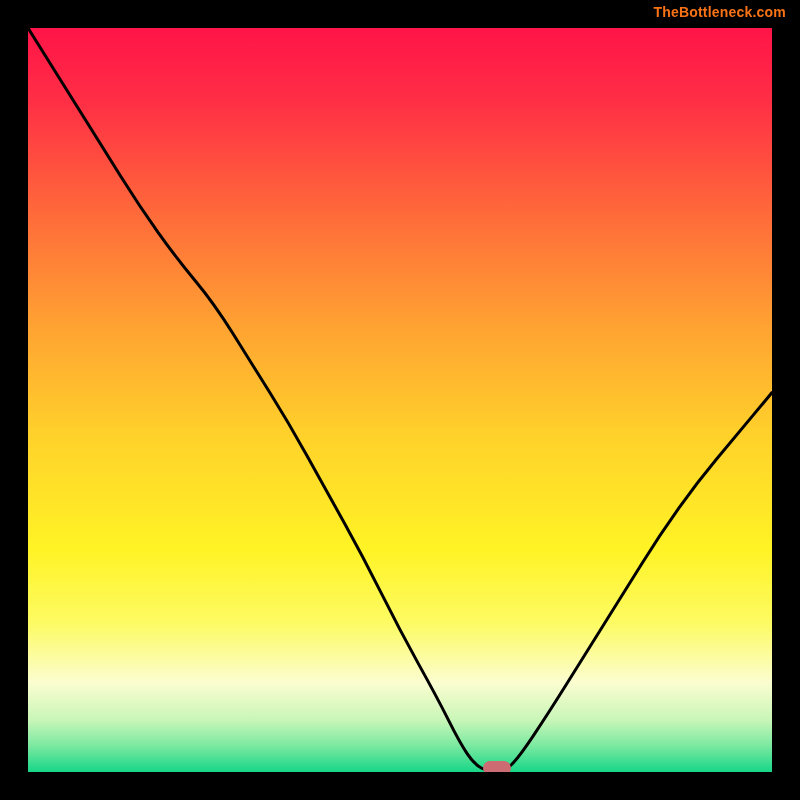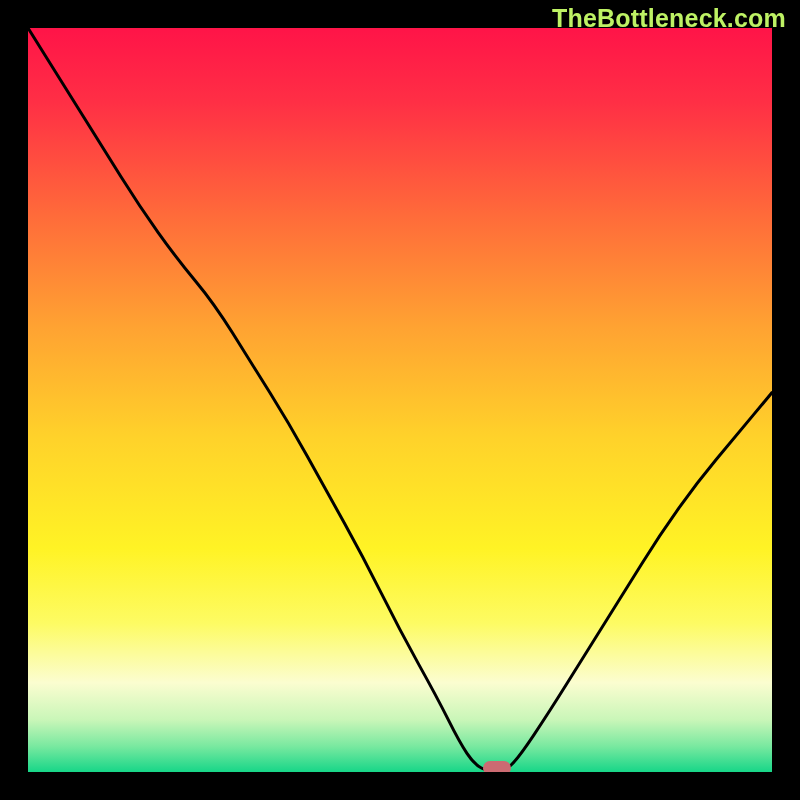--- a/index.html
+++ b/index.html
@@ -8,22 +8,22 @@
     width: 800px;
     height: 800px;
     background: #000;
     position: relative;
     font-family: Arial, Helvetica, sans-serif;
   }
   .watermark {
     position: absolute;
     top: 4px;
     right: 14px;
-    color: #bef264;
-    font-size: 25px;
+    color: #f97316;
+    font-size: 14px;
     font-weight: 600;
     letter-spacing: 0.2px;
     z-index: 10;
   }
   .plot-area {
     position: absolute;
     left: 28px;
     top: 28px;
     width: 744px;
     height: 744px;

